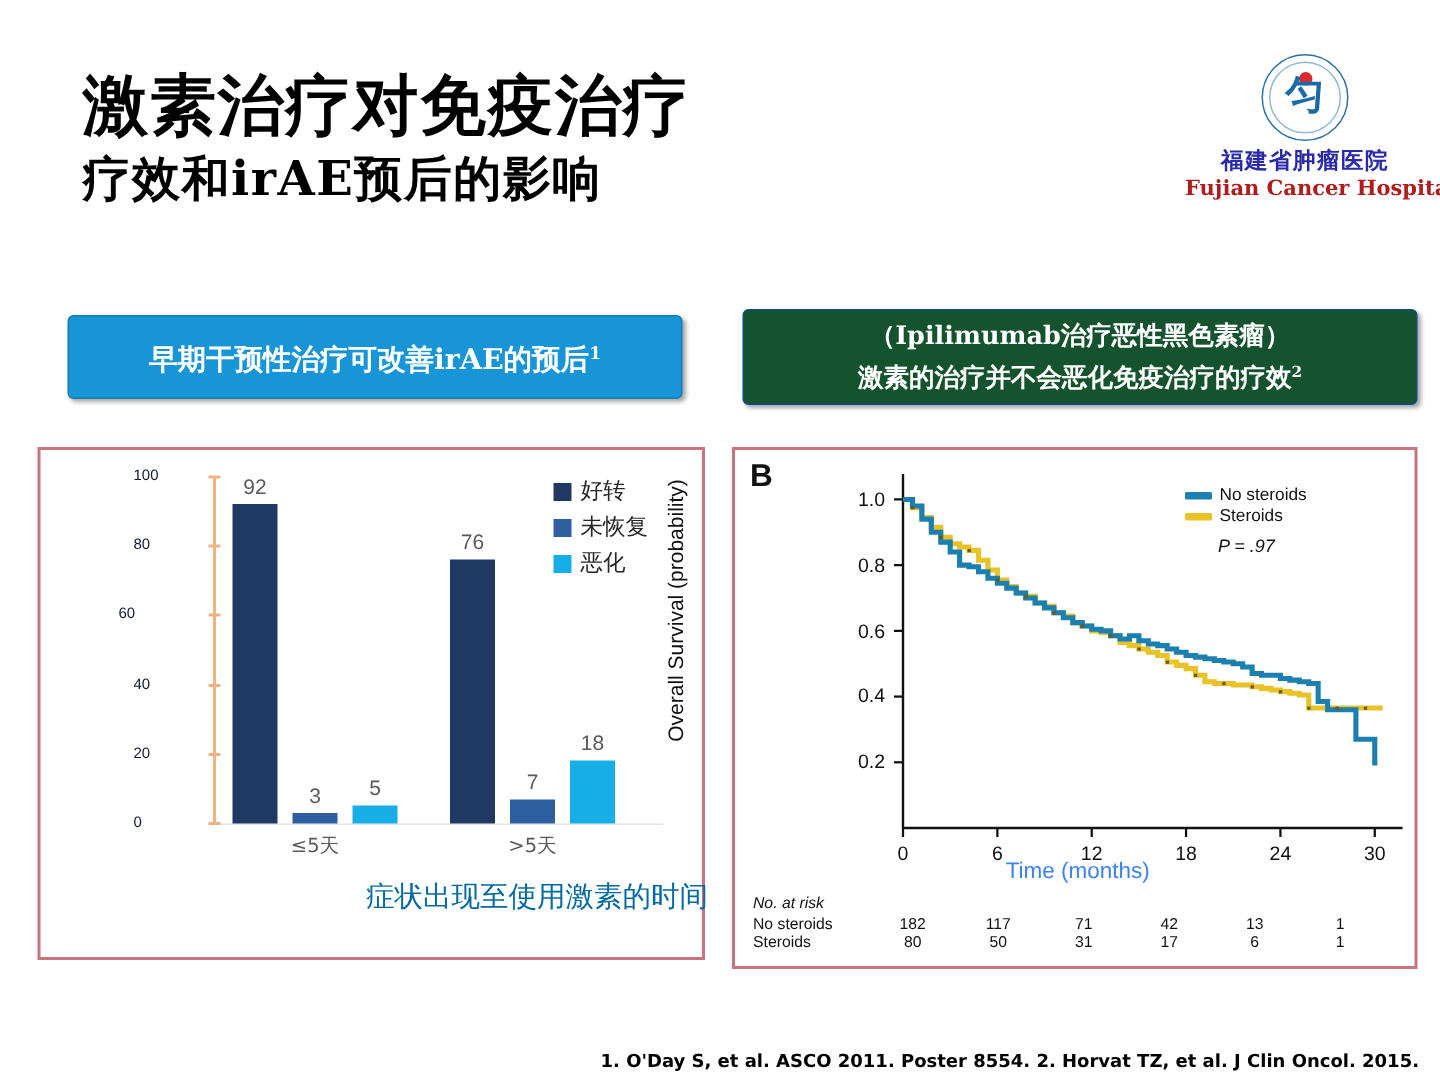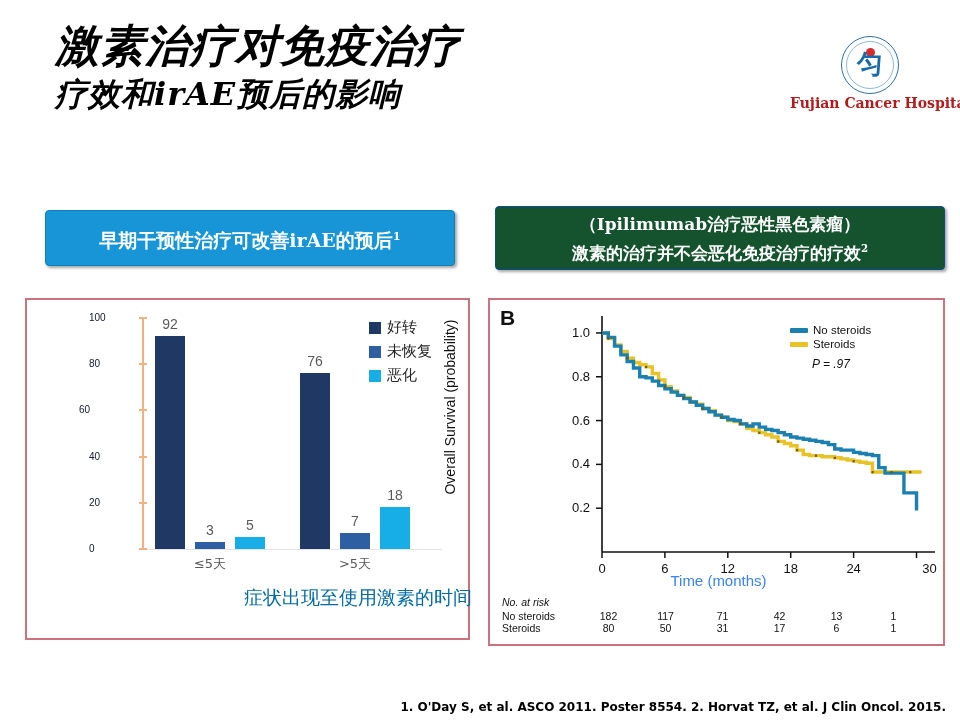--- a/index.html
+++ b/index.html
@@ -3,21 +3,21 @@
 <meta charset="utf-8">
 <style>
   html,body{margin:0;padding:0;}
   body{
     width:960px;height:720px;background:#ffffff;overflow:hidden;position:relative;
     font-family:"Liberation Sans","DejaVu Sans",sans-serif;
   }
   .slide{position:absolute;inset:0;}
 
   
-  .title-block{position:absolute;left:55px;top:20px;font-style:italic;}
+  .title-block{position:absolute;left:55px;top:45px;}
   .title-line1{
     font-family:"DejaVu Serif","Liberation Serif",serif;
     font-size:44px;line-height:52px;font-weight:700;color:#000;letter-spacing:1px;
     white-space:nowrap;
   }
   .title-line2{
     font-family:"DejaVu Serif","Liberation Serif",serif;
     font-size:32px;line-height:40px;font-weight:700;color:#000;letter-spacing:1px;
     white-space:nowrap;margin-top:2px;
   }
@@ -163,20 +163,21 @@
     <div class="title-line2">疗效和irAE预后的影响</div>
   </div>
 
   <div class="logo-block">
     <div class="logo-mark">
       <div class="logo-ring"></div>
       <div class="logo-ring2"></div>
       <div class="logo-dot"></div>
       <div class="logo-glyph">匀</div>
     </div>
+    <div class="logo-cn">福建省肿瘤医院</div>
     <div class="logo-en">Fujian Cancer Hospital</div>
   </div>
 
   <div class="banner" id="banner-left">
     <span><span>早期干预性治疗可改善irAE的预后</span><sup>1</sup></span>
   </div>
 
   <div class="banner" id="banner-right">
     <span>
       <span>（Ipilimumab治疗恶性黑色素瘤）</span><br>
@@ -248,21 +249,21 @@
         <div class="km-ylab" style="position: absolute; left: 66px; top: 112.571px;">0.6</div>
         <div class="km-ylab" style="position: absolute; left: 66px; top: 68.7619px;">0.8</div>
         <div class="km-ylab" style="position: absolute; left: 66px; top: 24.9524px;">1.0</div>
       </div>
     <div id="km-xlabs">
         <div class="km-xlab" style="position: absolute; left: 97px; top: 261px;">0</div>
         <div class="km-xlab" style="position: absolute; left: 159.903px; top: 261px;">6</div>
         <div class="km-xlab" style="position: absolute; left: 222.806px; top: 261px;">12</div>
         <div class="km-xlab" style="position: absolute; left: 285.71px; top: 261px;">18</div>
         <div class="km-xlab" style="position: absolute; left: 348.613px; top: 261px;">24</div>
-        <div class="km-xlab" style="position: absolute; left: 411.516px; top: 261px; margin-left: 13px;">30</div>
+        <div class="km-xlab" style="position: absolute; left: 411.516px; top: 261px;">30</div>
       </div>
     <svg id="km-svg" width="457" height="290" style="position:absolute;left:0;top:0;">
         <line x1="112" y1="16" x2="112" y2="252" stroke="#111" stroke-width="1.6"></line>
         <line x1="112" y1="252" x2="445" y2="252" stroke="#111" stroke-width="1.6"></line>
         <line x1="106" y1="208.1904761904762" x2="112" y2="208.1904761904762" stroke="#111" stroke-width="1.5"></line>
         <line x1="106" y1="164.38095238095238" x2="112" y2="164.38095238095238" stroke="#111" stroke-width="1.5"></line>
         <line x1="106" y1="120.57142857142858" x2="112" y2="120.57142857142858" stroke="#111" stroke-width="1.5"></line>
         <line x1="106" y1="76.76190476190476" x2="112" y2="76.76190476190476" stroke="#111" stroke-width="1.5"></line>
         <line x1="106" y1="32.95238095238096" x2="112" y2="32.95238095238096" stroke="#111" stroke-width="1.5"></line>
         <line x1="112" y1="252" x2="112" y2="258" stroke="#111" stroke-width="1.5"></line>

